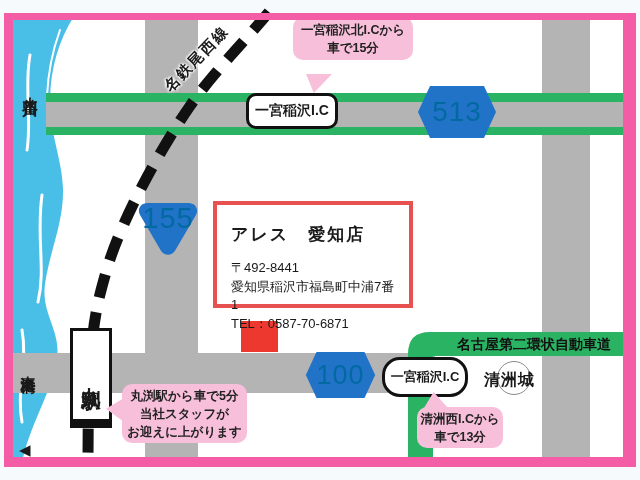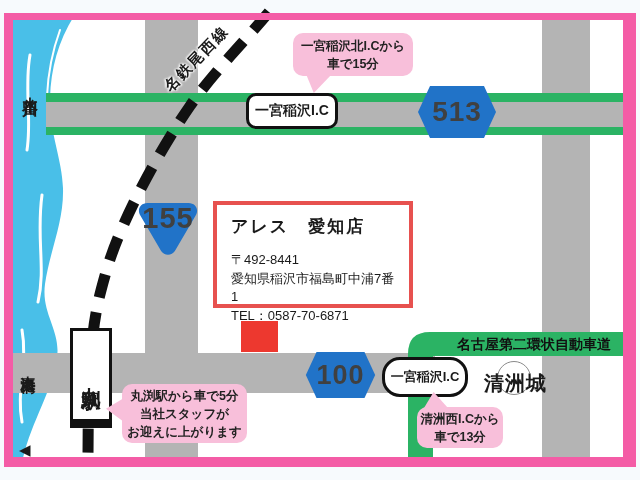--- a/index.html
+++ b/index.html
@@ -17,29 +17,29 @@
   .road{background:#B4B4B4;}
   .green{background:#2BB364;}
   .frame{background:#F45CA6;}
   
   .wbox{background:#fff;border:3px solid #111;display:flex;align-items:center;justify-content:center;
         font-weight:bold;box-sizing:border-box;}
   .r10{border-radius:10px;}.r18{border-radius:18px;}
   
   .badge{display:flex;align-items:center;justify-content:center;}
   .badge svg{position:absolute;left:0;top:0;width:100%;height:100%;}
-  .badge .num{position:relative;color:#404040;font-weight:bold;letter-spacing:1px;}
+  .badge .num{position:relative;color:#0369a1;font-weight:normal;letter-spacing:1px;}
   
   .bubble{background:#F8BFDA;border-radius:10px;text-align:center;
           font-size:12.5px;font-weight:bold;color:#222;line-height:18px;
           display:flex;flex-direction:column;justify-content:center;box-sizing:border-box;}
   .tail{background:#F8BFDA;}
   
   .vtext{writing-mode:vertical-rl;text-orientation:upright;font-weight:bold;letter-spacing:2px;}
-  .info{background:#fff;border:4px solid #E7514F;box-sizing:border-box;padding:10px 12px 6px 14px;}
+  .info{background:#fff;border:4px solid #E7514F;box-sizing:border-box;padding:18px 12px 6px 14px;}
   .info .title{font-size:17px;font-weight:bold;letter-spacing:2px;}
   .info .line{font-size:13px;line-height:18.5px;}
   .info .gap{height:13px;}
   .roadlabel{font-weight:bold;white-space:nowrap;}
   .halo{text-shadow:0 0 2px #fff,0 0 3px #fff,1px 1px 2px #fff,-1px -1px 2px #fff;}
 </style>
 </head>
 <body>
 
 <div class="canvas">
@@ -95,33 +95,33 @@
 
   <div class="abs wbox r10 z8" style="left:246px;top:93px;width:92px;height:36px;font-size:14px;">一宮稲沢I.C</div>
   <div class="abs wbox r18 z8" style="left:382px;top:357px;width:86px;height:40px;font-size:13px;">一宮稲沢I.C</div>
 
   <div class="abs wbox z8" style="left:70px;top:328px;width:42px;height:94px;">
     <span class="vtext" style="font-size:19px;letter-spacing:3px;">丸渕駅</span>
   </div>
   <div class="abs z9" style="left:70px;top:420px;width:42px;height:8px;background:#111;"></div>
 
   <div class="abs z7" style="left:497px;top:361px;width:34px;height:34px;border-radius:50%;background:#fff;border:1.5px solid #8a8a8a;box-sizing:border-box;"></div>
-  <div class="abs z8" style="left:484px;top:370px;font-size:20px;font-weight:bold;letter-spacing:1px;">清洲城</div>
+  <div class="abs z8" style="left:484px;top:370px;font-size:16px;font-weight:bold;letter-spacing:1px;">清洲城</div>
 
   <div class="abs z8" style="left:241px;top:321px;width:37px;height:31px;background:#ED382F;"></div>
 
   <div class="abs info z8" style="left:213px;top:201px;width:200px;height:107px;">
     <div class="title">アレス　愛知店</div>
     <div class="gap"></div>
     <div class="line">〒492-8441</div>
     <div class="line">愛知県稲沢市福島町中浦7番1</div>
     <div class="line">TEL：0587-70-6871</div>
   </div>
 
-  <div class="abs bubble z10" style="left:293px;top:33px;width:120px;height:43px;">
+  <div class="abs bubble z10" style="left:293px;top:17px;width:120px;height:43px;">
     <div>一宮稲沢北I.Cから</div>
     <div>車で15分</div>
   </div>
   <div class="abs tail z10" style="left:306px;top:74px;width:26px;height:19px;clip-path:polygon(0 0,100% 0,30% 100%);"></div>
 
   <div class="abs bubble z10" style="left:122px;top:384px;width:125px;height:59px;">
     <div>丸渕駅から車で5分</div>
     <div>当社スタッフが</div>
     <div>お迎えに上がります</div>
   </div>

